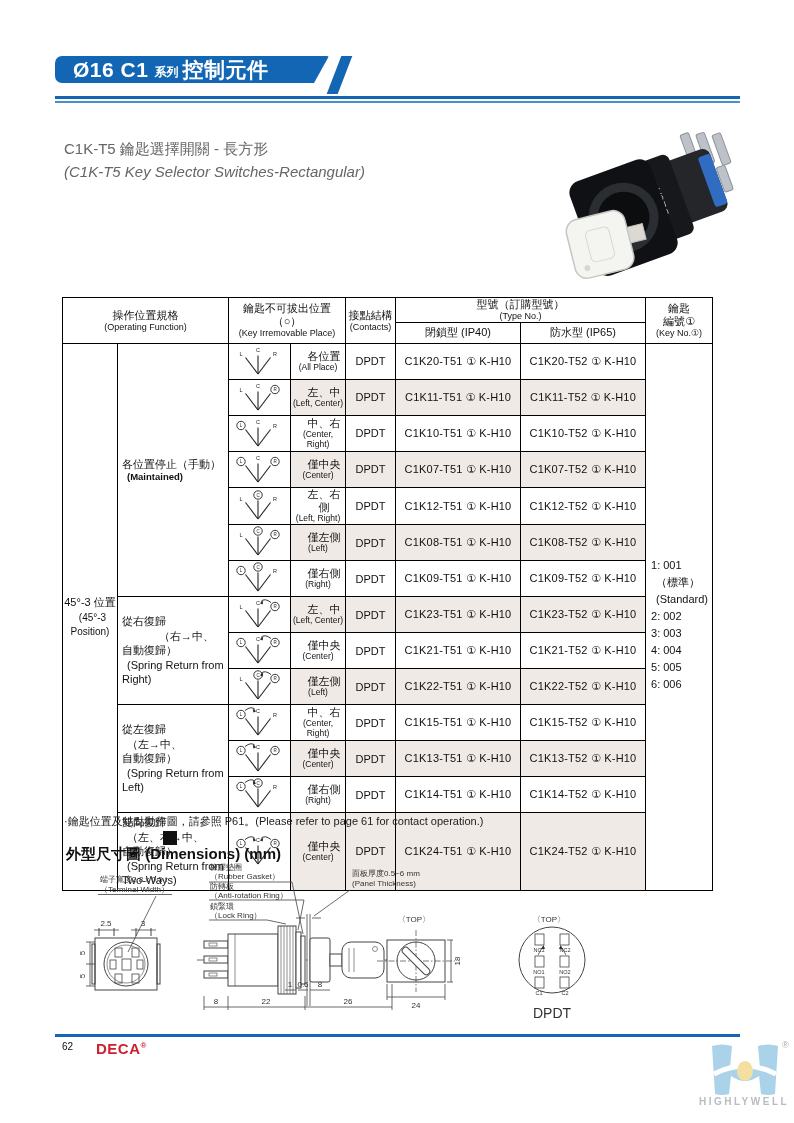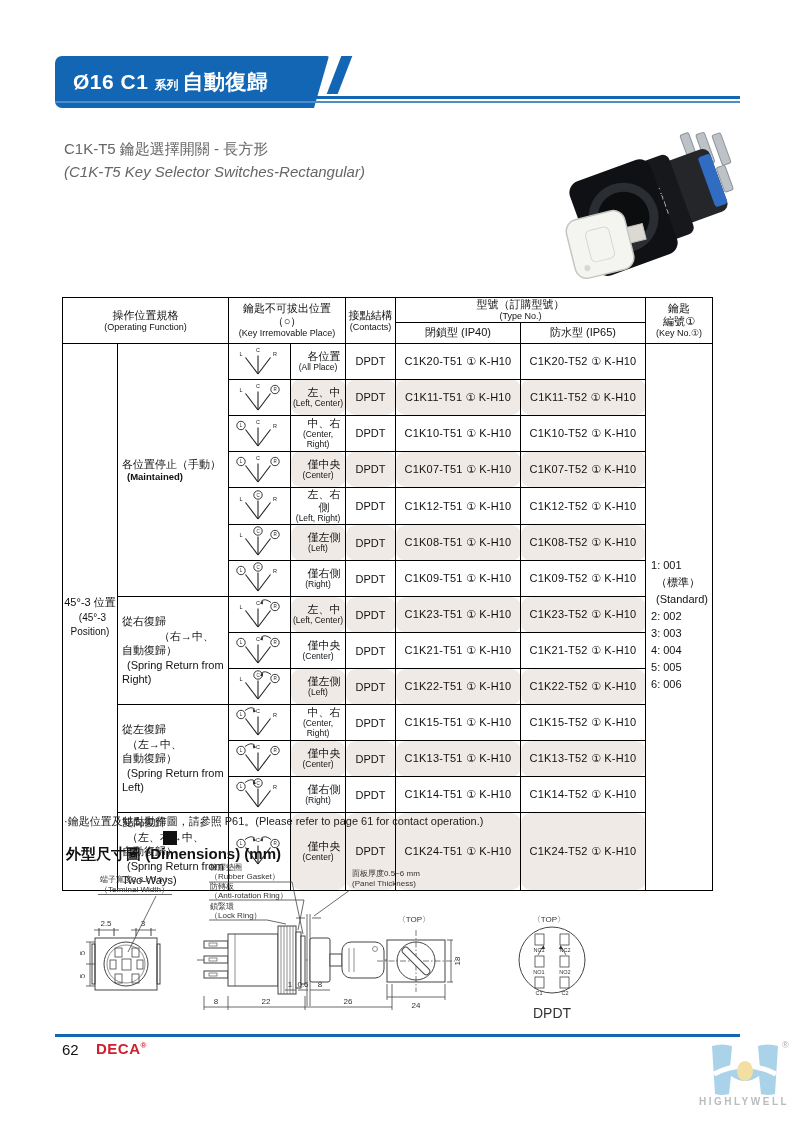--- a/index.html
+++ b/index.html
@@ -1,19 +1,19 @@
 <!DOCTYPE html>
 <html><head>
 <meta charset="utf-8">
 <style>
   * { margin:0; padding:0; box-sizing:border-box; }
   body { background:#888; font-family:"Liberation Sans","DejaVu Sans",sans-serif; }
   #page { position:relative; width:794px; height:1123px; background:#fff; margin:0 auto; overflow:hidden; }
 
-  .topbar { position:absolute; left:55px; top:56px; width:274px; height:52px; background:#1266b4;
+  .topbar { position:absolute; left:55px; top:56px; width:274px; height:27px; background:#1266b4;
             border-radius:7px 2px 2px 7px; clip-path:polygon(0 0,100% 0,calc(100% - 15px) 100%,0 100%);
             color:#fff; display:flex; align-items:center; padding-left:18px; }
   .topbar .t1 { font-size:21px; font-weight:bold; letter-spacing:0.5px; }
   .topbar .t2 { font-size:12px; font-weight:bold; margin:6px 4px 0 6px; }
   .slash2 { position:absolute; left:334px; top:56px; width:11px; height:38px; background:#1266b4; transform:skewX(-21deg); }
   .line-thick { position:absolute; left:55px; top:96px; width:685px; height:3px; background:#1266b4; }
   .line-thin  { position:absolute; left:55px; top:101px; width:685px; height:2px; background:#4b8ec9; }
 
   .mintband { position:absolute; left:0; top:105px; width:745px; height:26px; background:#d7e6df;
               display:flex; align-items:center; }
@@ -27,21 +27,21 @@
   .photo { position:absolute; left:548px; top:130px; }
 
   table.spec { position:absolute; left:62px; top:297px; width:650px; border-collapse:collapse;
                table-layout:fixed; border:1.5px solid #000; }
   .spec th, .spec td { border:1px solid #000; padding:0 1px; text-align:center; vertical-align:middle;
                color:#111; font-weight:normal; }
   .spec thead th { font-size:11px; line-height:1.2; height:21px; }
   .spec thead .en { font-size:9px; }
   .spec tbody td { height:31px; font-size:11px; }
   .spec tr.tall td { height:66px; }
-  .sh { background:#f0eae6;border-radius:10px; }
+  .sh { background:#f0eae6; }
   td.group { text-align:left; padding:2px 2px 2px 4px; font-size:10.5px; line-height:1.32; }
   td.group .en { font-size:9.5px; }
   td.angle { font-size:10.5px; line-height:1.4; }
   td.angle .en { font-size:10px; }
   td.keyno { text-align:left; vertical-align:top; padding:213px 0 0 5px; font-size:10.5px; line-height:1.55; }
   td.pos .zh { font-size:11px; line-height:1.2;padding-left:12px; }
   td.pos .en { font-size:8.5px; line-height:1.15; }
   td.ctr { font-size:10.5px; }
   td.type { font-size:10.5px; letter-spacing:0.2px; }
 
@@ -50,37 +50,37 @@
                display:flex; align-items:center;flex-direction:column; }
   .dimheader .sq { width:14px; height:14px; background:#111; display:inline-block; margin-right:7px; }
 
   .dims { position:absolute; left:52px; top:856px; }
   .dims text { fill:#333; }
   .dims .lbl { font-size:8px; }
   .dims .dim { font-size:8px; }
   .dims .tiny { font-size:5.5px; }
 
   .footline { position:absolute; left:55px; top:1034px; width:685px; height:3px; background:#1266b4; }
-  .pageno { position:absolute; left:62px; top:1041px; font-size:15px; color:#111;text-align:center; }
+  .pageno { position:absolute; left:62px; top:1041px; font-size:10px; color:#111;text-align:center; }
   .brand { position:absolute; left:96px; top:1040px; font-size:15px; font-weight:bold; color:#cf2030; letter-spacing:0.5px; }
   .brand sup { font-size:8px; }
   .logo { position:absolute; left:700px; top:1044px; }
   .logotext { position:absolute; left:696px; top:1096px; width:96px; text-align:center; font-size:10px;
               font-weight:bold; color:#b9bcbf; letter-spacing:2.5px; }
   .logoreg { position:absolute; left:782px; top:1040px; font-size:9px; color:#a9adb0; }
 </style>
 </head>
 <body>
 
 <div id="page">
 
   <div class="topbar">
     <span class="t1">Ø16 C1</span>
     <span class="t2">系列</span>
-    <span class="t1">自動復歸</span>
+    <span class="t1">控制元件</span>
   </div>
   <div class="slash2"></div>
   <div class="line-thick"></div>
   <div class="line-thin"></div>
 
 
   <div class="subtitle">
     <div class="l1">C1K-T5 鑰匙選擇開關 - 長方形</div>
     <div class="l2">(C1K-T5 Key Selector Switches-Rectangular)</div>
   </div>

